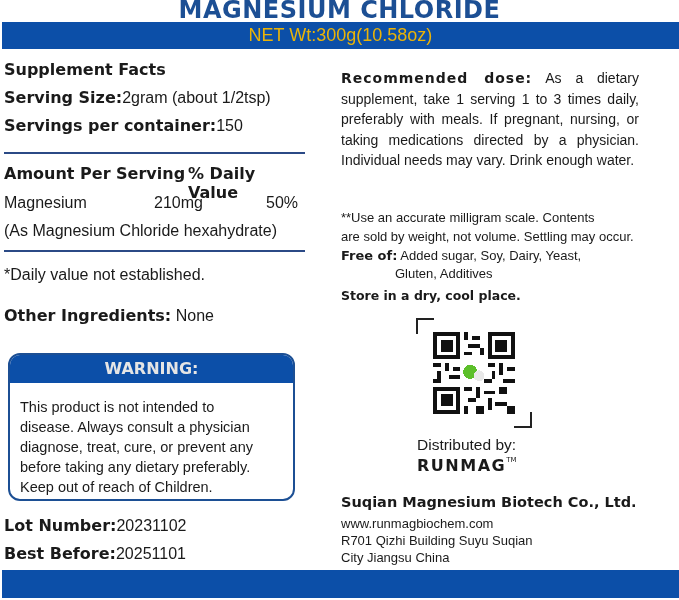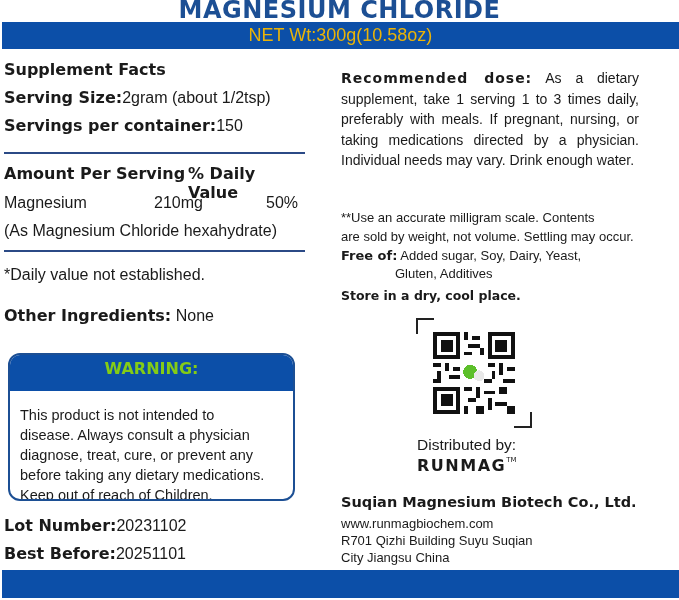--- a/index.html
+++ b/index.html
@@ -22,21 +22,21 @@
   .b { font-family: "DejaVu Sans", sans-serif; font-weight: bold; }
   .row { font-size: 16px; position: absolute; left: 0; white-space: nowrap; }
   .hr { position: absolute; left: 0; width: 301px; height: 2px; background: #2b4a86; }
   .nutr { position: absolute; left: 0; width: 302px; font-size: 16px; }
   .nutr span { position: absolute; }
   .warn {
     position: absolute; left: 8px; top: 353px; width: 283px; height: 144px;
     border: 2px solid #1c4f94; border-radius: 12px; overflow: hidden; background: #fff;
   }
   .warn-head {
-    background: #0c4fa8; color: #84cc16; text-align: center; height: 36px; line-height: 28px;
+    background: #0c4fa8; color: #e5e5e5; text-align: center; height: 28px; line-height: 28px;
     font-family: "DejaVu Sans", sans-serif; font-weight: bold; font-size: 16px;
   }
   .warn-body { padding: 14px 16px 0 10px; font-size: 14.5px; line-height: 20px; }
   .right { position: absolute; left: 341px; top: 0; width: 298px; }
   .dose { position: absolute; top: 68px; left: 0; width: 298px; font-size: 14px; line-height: 20.5px; text-align: justify; }
   .dose .b { letter-spacing: 1px; }
   .small { position: absolute; left: 0; font-size: 13px; line-height: 19px; white-space: nowrap; }
   .qr-wrap { position: absolute; left: 416px; top: 318px; width: 116px; height: 110px; }
   .corner-tl { position: absolute; left: 0; top: 0; width: 16px; height: 14px; border-left: 2px solid #222; border-top: 2px solid #222; }
   .corner-br { position: absolute; right: 0; bottom: 0; width: 16px; height: 14px; border-right: 2px solid #222; border-bottom: 2px solid #222; }
@@ -79,21 +79,21 @@
     <span class="b">Other Ingredients:</span><span> None</span>
   </div>
 </div>
 
 <div class="warn">
   <div class="warn-head">WARNING:</div>
   <div class="warn-body">
     <div>This product is not intended to</div>
     <div>disease. Always consult a physician</div>
     <div>diagnose, treat, cure, or prevent any</div>
-    <div>before taking any dietary medications.</div>
+    <div>before taking any dietary preferably.</div>
     <div>Keep out of reach of Children.</div>
   </div>
 </div>
 
 <div class="row" style="left:4px;top:516px;">
   <span class="b">Lot Number:</span><span>20231102</span>
 </div>
 <div class="row" style="left:4px;top:544px;">
   <span class="b">Best Before:</span><span>20251101</span>
 </div>

